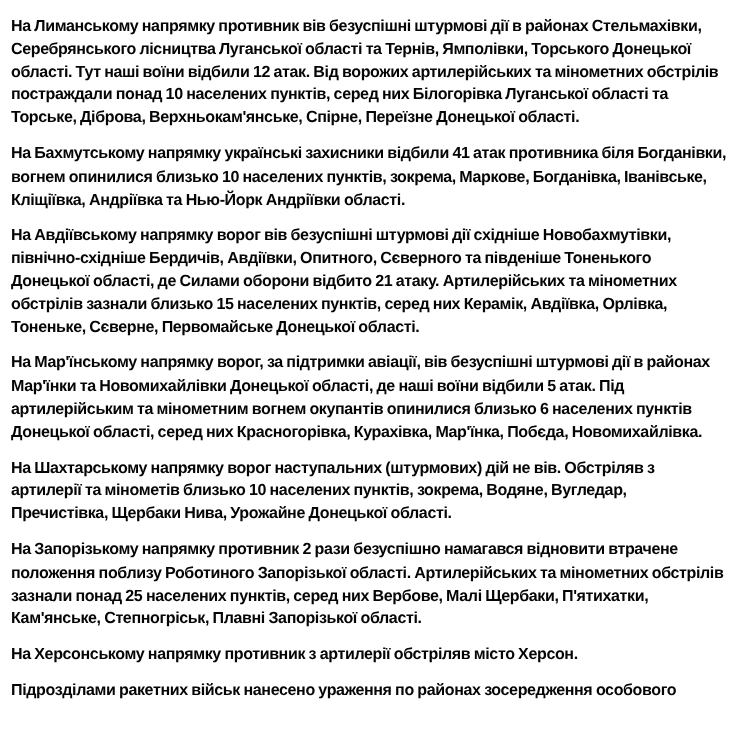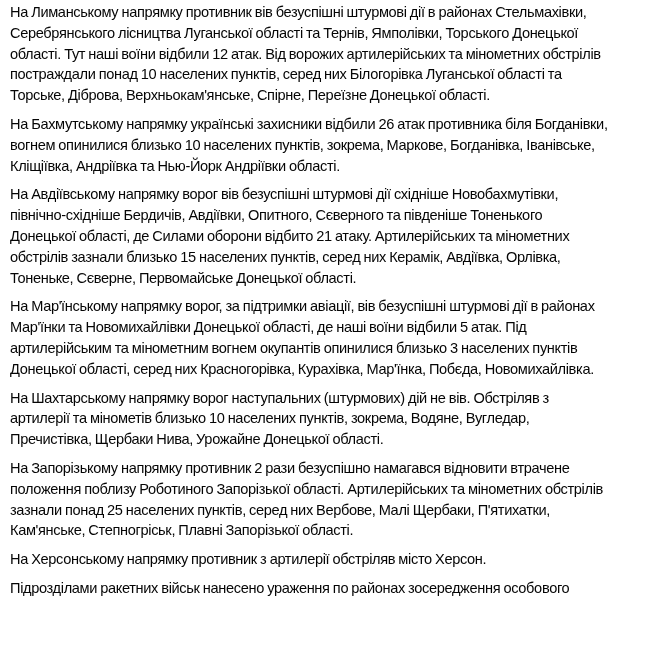--- a/index.html
+++ b/index.html
@@ -11,21 +11,22 @@
       width: 666px;
       height: 667px;
       overflow: hidden;
       font-family: "Liberation Sans", sans-serif;
       color: #050505;
     }
     .post-body {
       padding: 2px 6px 0 10px;
     }
     .paragraph {
-      margin: 0 0 8px 0;
+      margin: 12px 0 8px 0;
+      font-weight: bold;
     }
     .line {
       display: block;
       white-space: nowrap;
       font-size: 14.6px;
       line-height: 20.8px;
       letter-spacing: -0.35px;
       word-spacing: -0.5px;
     }
   </style>
@@ -36,37 +37,37 @@
 
   <div class="paragraph">
     <span class="line">На Лиманському напрямку противник вів безуспішні штурмові дії в районах Стельмахівки,</span>
     <span class="line">Серебрянського лісництва Луганської області та Тернів, Ямполівки, Торського Донецької</span>
     <span class="line">області. Тут наші воїни відбили 12 атак. Від ворожих артилерійських та мінометних обстрілів</span>
     <span class="line">постраждали понад 10 населених пунктів, серед них Білогорівка Луганської області та</span>
     <span class="line">Торське, Діброва, Верхньокам'янське, Спірне, Переїзне Донецької області.</span>
   </div>
 
   <div class="paragraph">
-    <span class="line">На Бахмутському напрямку українські захисники відбили 26 атак противника біля Богданівки,</span>
+    <span class="line">На Бахмутському напрямку українські захисники відбили 41 атак противника біля Богданівки,</span>
     <span class="line">вогнем опинилися близько 10 населених пунктів, зокрема, Маркове, Богданівка, Іванівське,</span>
     <span class="line">Кліщіївка, Андріївка та Нью-Йорк Андріївки області.</span>
   </div>
 
   <div class="paragraph">
     <span class="line">На Авдіївському напрямку ворог вів безуспішні штурмові дії східніше Новобахмутівки,</span>
     <span class="line">північно-східніше Бердичів, Авдіївки, Опитного, Сєверного та південіше Тоненького</span>
     <span class="line">Донецької області, де Силами оборони відбито 21 атаку. Артилерійських та мінометних</span>
     <span class="line">обстрілів зазнали близько 15 населених пунктів, серед них Керамік, Авдіївка, Орлівка,</span>
     <span class="line">Тоненьке, Сєверне, Первомайське Донецької області.</span>
   </div>
 
   <div class="paragraph">
     <span class="line">На Мар'їнському напрямку ворог, за підтримки авіації, вів безуспішні штурмові дії в районах</span>
     <span class="line">Мар'їнки та Новомихайлівки Донецької області, де наші воїни відбили 5 атак. Під</span>
-    <span class="line">артилерійським та мінометним вогнем окупантів опинилися близько 3 населених пунктів</span>
+    <span class="line">артилерійським та мінометним вогнем окупантів опинилися близько 6 населених пунктів</span>
     <span class="line">Донецької області, серед них Красногорівка, Курахівка, Мар'їнка, Побєда, Новомихайлівка.</span>
   </div>
 
   <div class="paragraph">
     <span class="line">На Шахтарському напрямку ворог наступальних (штурмових) дій не вів.  Обстріляв з</span>
     <span class="line">артилерії та мінометів близько 10 населених пунктів, зокрема, Водяне, Вугледар,</span>
     <span class="line">Пречистівка, Щербаки Нива, Урожайне Донецької області.</span>
   </div>
 
   <div class="paragraph">

